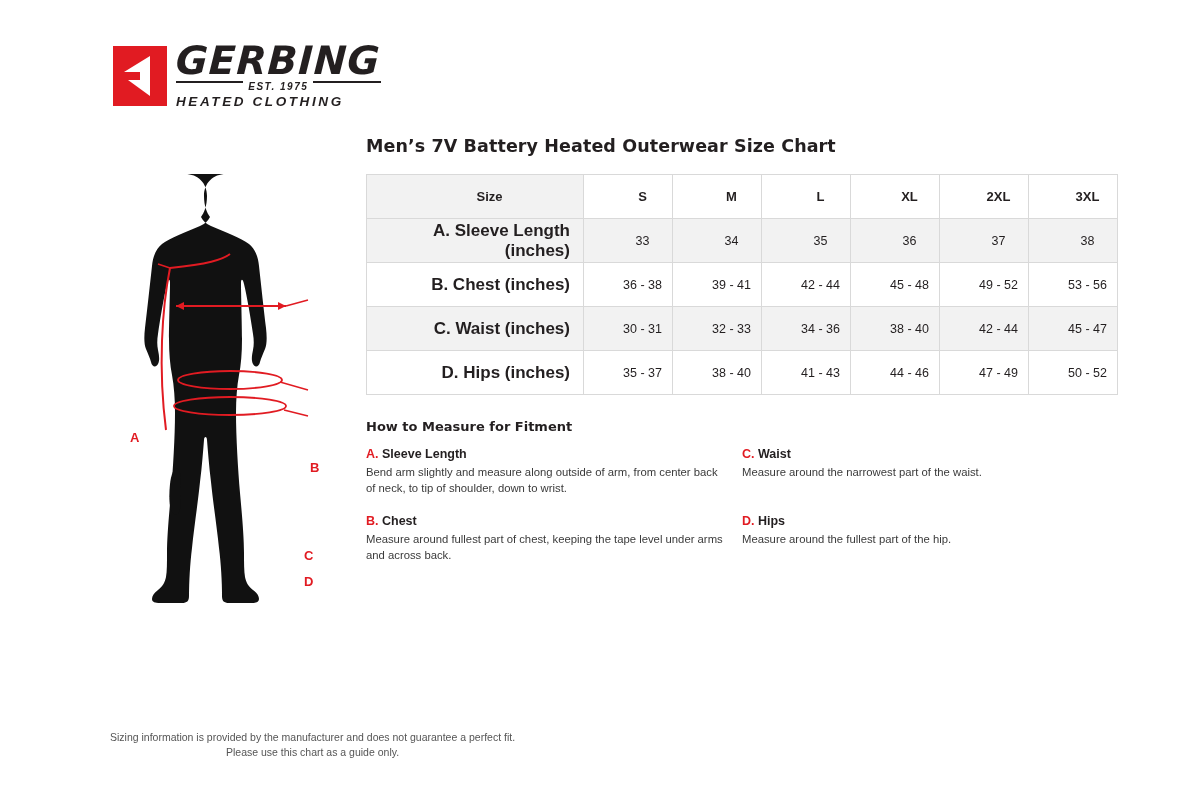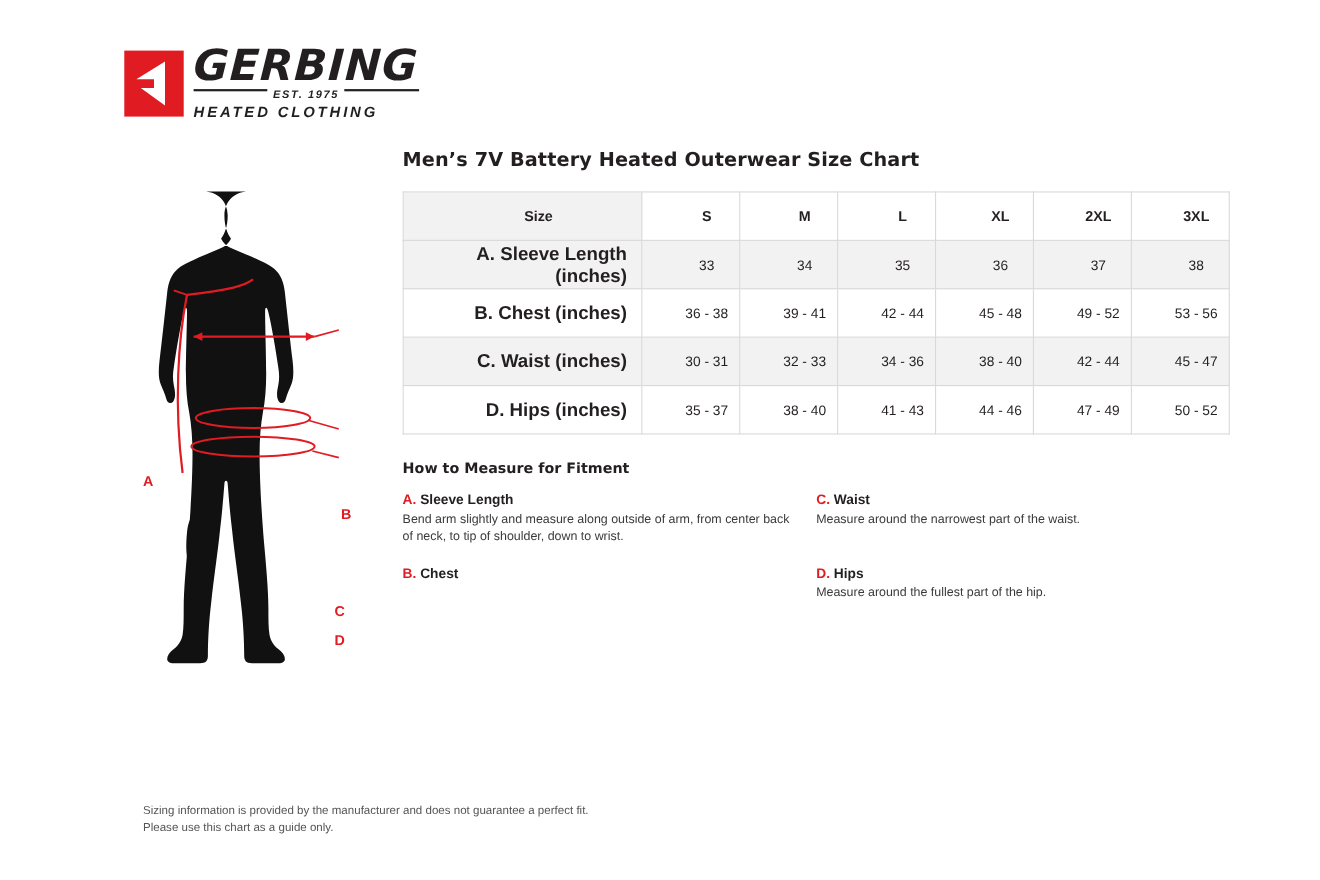--- a/index.html
+++ b/index.html
@@ -173,25 +173,26 @@
   .how-item .h-body {
     font-size: 11.3px;
     line-height: 1.38;
     color: #3a3a3a;
     max-width: 360px;
   }
 
   
   .footer {
     position: absolute;
-    left: 130px;
+    left: 110px;
     top: 730px;
     font-size: 10.5px;
     line-height: 1.45;
     color: #555;
+    text-align: center;
   }
 </style>
 </head>
 <body>
 
 <div class="logo-wrap">
   <div class="logo-mark">
     <svg width="40" height="44" viewBox="0 0 40 44" aria-hidden="true">
       <path d="M30 2 L30 42 L8 26 L20 26 L20 18 L4 18 Z" fill="#ffffff"></path>
     </svg>
@@ -374,20 +375,21 @@
         <span>Waist</span>
       </div>
       <div class="h-body">Measure around the narrowest part of the waist.</div>
     </div>
 
     <div class="how-item">
       <div class="h-head">
         <span class="h-letter">B.</span>
         <span>Chest</span>
       </div>
+      <div class="h-body">Measure around fullest part of chest, keeping the tape level under arms and across back.</div>
     </div>
 
     <div class="how-item">
       <div class="h-head">
         <span class="h-letter">D.</span>
         <span>Hips</span>
       </div>
       <div class="h-body">Measure around the fullest part of the hip.</div>
     </div>
   </div>

